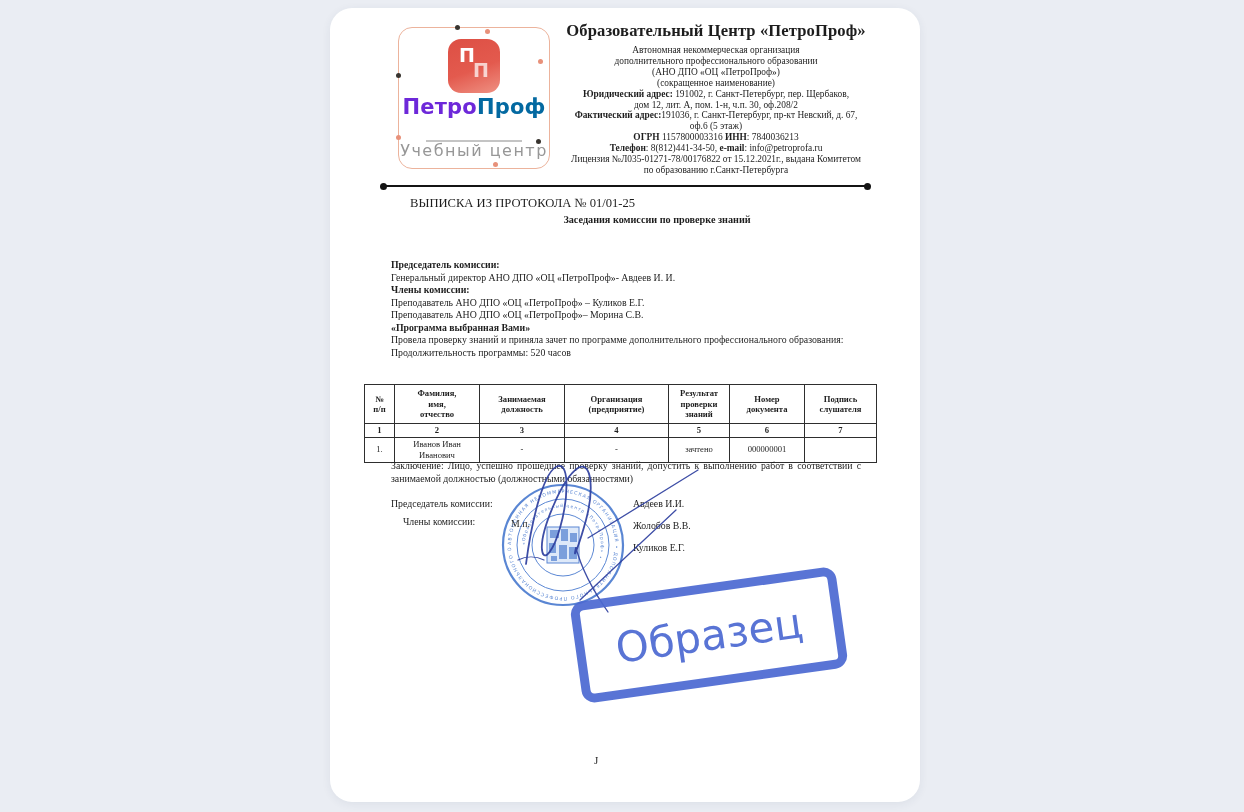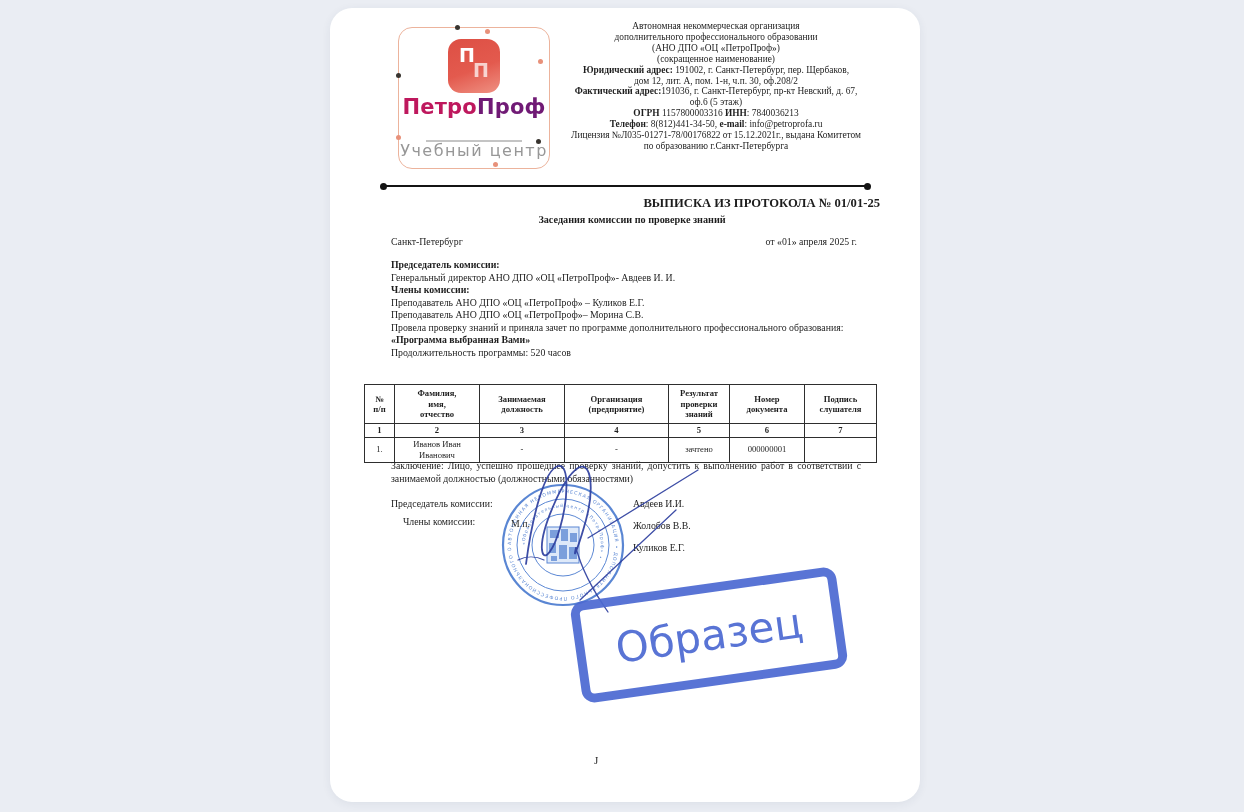--- a/index.html
+++ b/index.html
@@ -25,37 +25,37 @@
   .dot.dark{background:#38342f;}
   .dot.coral{background:#e8917a;}
   .logo-icon{
     position:absolute;left:49px;top:11px;width:52px;height:54px;border-radius:13px;
     background:linear-gradient(160deg,#dd4f44 0%,#e35a4e 55%,#ef9183 100%);
   }
   .pi{position:absolute;font-weight:bold;color:#fff;font-size:19px;line-height:19px;}
   .pi1{left:11px;top:7px;}
   .pi2{left:25px;top:22px;color:rgba(255,255,255,.72);}
   .brand{position:absolute;left:0;top:67px;width:100%;font-size:21px;font-weight:bold;letter-spacing:.2px;}
-  .brand .b1{color:#be185d;}
-  .brand .b2{color:#701a75;}
+  .brand .b1{color:#6d28d9;}
+  .brand .b2{color:#0369a1;}
   .brand-sub{position:absolute;left:0;top:93px;width:100%;font-size:16px;color:#979797;letter-spacing:1.5px;margin-top:20px;}
   .brand-divider{position:absolute;left:27px;top:112px;width:96px;height:2px;background:#c4c4c4;}
   .tagline{position:absolute;left:0;top:120px;width:100%;font-size:6.4px;line-height:9.5px;color:#e08468;font-weight:bold;letter-spacing:.5px;}
   
   .org-header{position:absolute;left:220px;top:13px;width:332px;text-align:center;}
   .org-title{font-size:16.6px;font-weight:bold;margin-bottom:4px;letter-spacing:.1px;}
   .org-lines{font-size:9.4px;line-height:10.9px;}
   .tline span.b{font-weight:bold;}
   .rule{position:absolute;left:53px;top:177px;width:485px;height:2.4px;background:#141414;}
   .rule::before,.rule::after{content:"";position:absolute;top:-2px;width:7px;height:7px;border-radius:50%;background:#141414;}
   .rule::before{left:-3px;}
   .rule::after{right:-3px;}
   
-  .doc-title{position:absolute;left:80px;top:188px;width:470px;text-align:right;font-size:12.6px;font-weight:bold;}
-  .doc-subtitle{position:absolute;left:67px;top:206px;width:470px;text-align:center;font-size:10.2px;font-weight:bold;}
+  .doc-title{position:absolute;left:80px;top:188px;width:470px;text-align:left;font-size:12.6px;font-weight:normal;}
+  .doc-subtitle{position:absolute;left:92px;top:206px;width:470px;text-align:center;font-size:10.2px;font-weight:bold;}
   .place-date{position:absolute;left:61px;top:228px;width:466px;display:flex;justify-content:space-between;font-size:9.8px;}
   
   .body-text{position:absolute;left:61px;top:251px;width:470px;font-size:9.8px;line-height:12.5px;}
   .tline.justify{text-align:justify;}
   
   .tbl{position:absolute;left:34px;top:376px;width:512px;border-collapse:collapse;font-size:8.6px;line-height:10.5px;table-layout:fixed;}
   .tbl td{border:1px solid #2e2e2e;text-align:center;vertical-align:middle;white-space:pre-line;padding:1px 2px;}
   .tbl td.th{font-weight:bold;}
   .tbl tr.hdr td{height:36px;}
   .tbl tr.numrow td{height:10px;}
@@ -103,20 +103,21 @@
       <span class="pi pi2">П</span>
     </div>
     <div class="brand">
       <span class="b1">Петро</span><span class="b2">Проф</span>
     </div>
     <div class="brand-sub">Учебный центр</div>
     <div class="brand-divider"></div>
   </div>
 
   <div class="org-header">
+    <div class="org-title">Образовательный Центр «ПетроПроф»</div>
     <div class="org-lines">
         <div class="tline"><span>Автономная некоммерческая организация</span></div>
         <div class="tline"><span>дополнительного профессионального образовании</span></div>
         <div class="tline"><span>(АНО ДПО «ОЦ «ПетроПроф»)</span></div>
         <div class="tline"><span>(сокращенное наименование)</span></div>
         <div class="tline"><span class="b">Юридический адрес:</span><span> 191002, г. Санкт-Петербург, пер. Щербаков,</span></div>
         <div class="tline"><span>дом 12, лит. А, пом. 1-н, ч.п. 30, оф.208/2</span></div>
         <div class="tline"><span class="b">Фактический адрес:</span><span>191036, г. Санкт-Петербург, пр-кт Невский, д. 67,</span></div>
         <div class="tline"><span>оф.6 (5 этаж)</span></div>
         <div class="tline"><span class="b">ОГРН</span><span> 1157800003316 </span><span class="b">ИНН</span><span>: 7840036213</span></div>
@@ -124,33 +125,29 @@
         <div class="tline"><span>Лицензия №Л035-01271-78/00176822 от 15.12.2021г., выдана Комитетом</span></div>
         <div class="tline"><span>по образованию г.Санкт-Петербурга</span></div>
       </div>
   </div>
 
   <div class="rule"></div>
 
   <div class="doc-title">ВЫПИСКА ИЗ ПРОТОКОЛА № 01/01-25</div>
   <div class="doc-subtitle">Заседания комиссии по проверке знаний</div>
 
-  <div class="place-date">
-    <span>Санкт-Петербург</span>
-    <span>от «01» апреля 2025 г.</span>
-  </div>
 
   <div class="body-text">
       <div class="tline"><span class="b">Председатель комиссии:</span></div>
       <div class="tline"><span>Генеральный директор АНО ДПО «ОЦ «ПетроПроф»- Авдеев И. И.</span></div>
       <div class="tline"><span class="b">Члены комиссии:</span></div>
       <div class="tline"><span>Преподаватель АНО ДПО «ОЦ «ПетроПроф» – Куликов Е.Г.</span></div>
       <div class="tline"><span>Преподаватель АНО ДПО «ОЦ «ПетроПроф»– Морина С.В.</span></div>
+      <div class="tline"><span class="b">«Программа выбранная Вами»</span></div>
       <div class="tline"><span>Провела проверку знаний и приняла зачет по программе дополнительного профессионального образования:</span></div>
-      <div class="tline"><span class="b">«Программа выбранная Вами»</span></div>
       <div class="tline"><span>Продолжительность программы: 520 часов</span></div>
     </div>
 
   <table class="tbl">
     <colgroup>
       <col class="c0">
         <col class="c1">
         <col class="c2">
         <col class="c3">
         <col class="c4">

